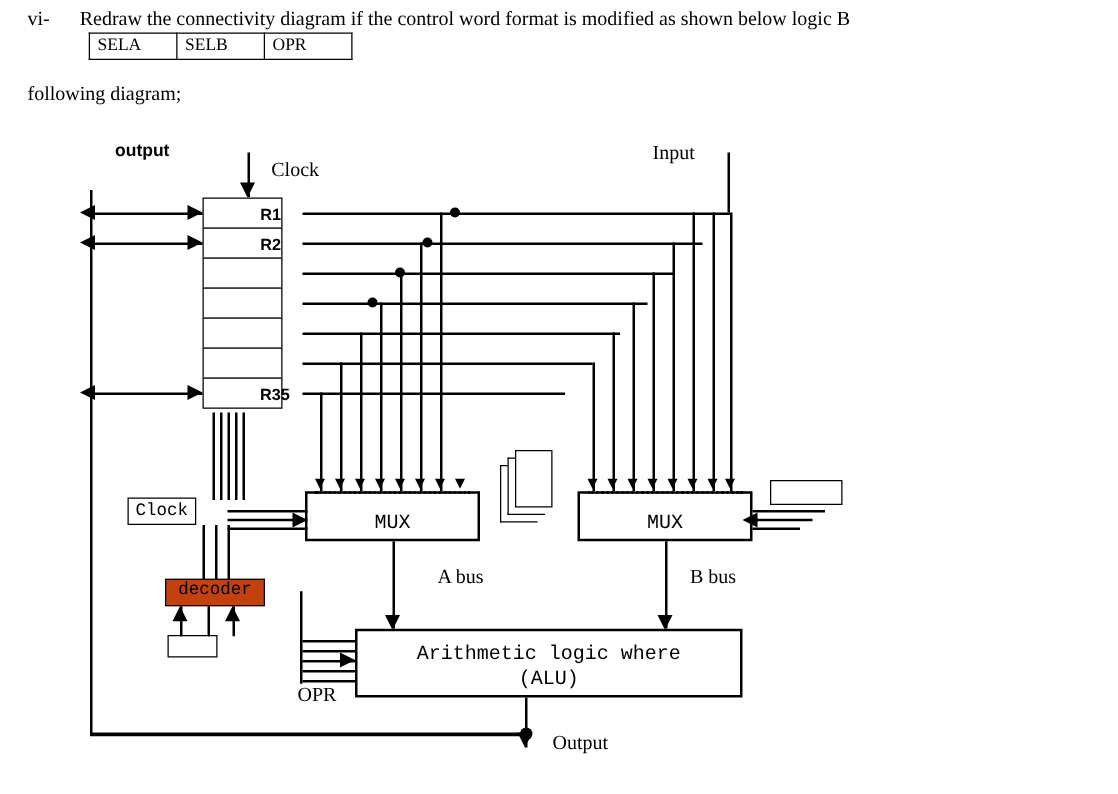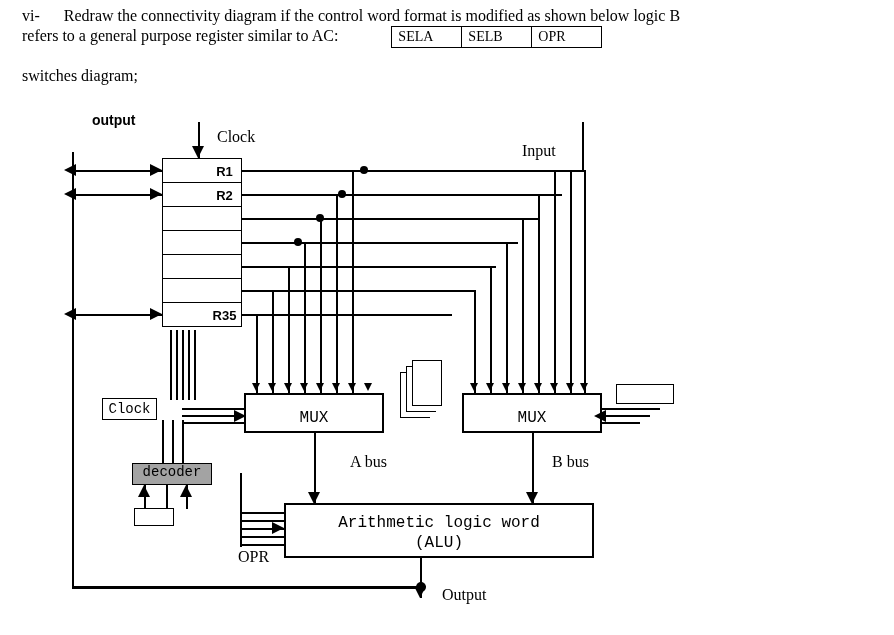--- a/index.html
+++ b/index.html
@@ -48,21 +48,21 @@
     white-space: pre;
   }
   .lbl-bold { font-weight: bold; font-family: Arial, sans-serif; font-size: 14px;}
   .reg-stack {
     position: absolute;
     left: 140px;
     top: 50px;
     width: 80px;
   }
   .reg {
-    width: 80px;
+    width: 64px;
     height: 25px;
     border: 1px solid #000;
     text-align: center;
     line-height: 25px;
     font-family: Arial, sans-serif;
     font-size: 13px;
     font-weight: bold;
     margin-bottom: -1px;
     background: #fff;
     padding-left: 45px;
@@ -104,21 +104,21 @@
   .dec {
     position: absolute;
     left: 110px;
     top: 355px;
     width: 80px;
     height: 22px;
     border: 1px solid #000;
     text-align: center;
     font-family: "Courier New", monospace;
     font-size: 14px;
-    background: #a3a3a3;
+    background: #c2410c;
   }
   .small-box {
     position: absolute;
     border: 1px solid #000;
     background: #fff;
   }
   .load-box {
     position: absolute;
     left: 80px;
     top: 290px;
@@ -172,41 +172,40 @@
   .vline { position: absolute; width: 2px; background: #000; }
   .thickline { height: 3px; }
 </style>
 </head>
 <body>
 
 <div class="question-text">
   <span>vi-</span>
   &nbsp;&nbsp;&nbsp;&nbsp;
   <span>Redraw the connectivity diagram if the control word format is modified as shown below logic B</span><br>
-  <span>refers to a general purpose register similar to AC:</span>
   <span style="position:relative; display:inline-block; width:260px; vertical-align:top;">
     <table class="ctrl-table">
       <tbody>
           <tr>
         <td>SELA</td>
         <td>SELB</td>
         <td>OPR</td>
       </tr>
     </tbody>
       </table>
   </span><br>
   <br>
-  <span>switches diagram;</span>
+  <span>following diagram;</span>
 </div>
 
 <div class="diagram">
 
   <div class="lbl lbl-bold" style="left:70px; top:4px;">output</div>
   <div class="lbl" style="left:195px; top:20px;">Clock</div>
-  <div class="lbl" style="left:500px; top:34px;">Input</div>
+  <div class="lbl" style="left:500px; top:6px;">Input</div>
 
   <div class="vline" style="left:176px; top:14px; height:36px;"></div>
   <div class="arrow-down" style="left:170px; top:38px;"></div>
 
   <div class="vline" style="left:560px; top:14px; height:48px;"></div>
 
   <div class="reg-stack">
     <div class="reg">R1</div>
     <div class="reg">R2</div>
     <div class="reg reg-blank"></div>
@@ -324,21 +323,21 @@
 
   <div class="vline" style="left:292px; top:325px; height:70px;"></div>
   <div class="arrow-down" style="left:286px; top:384px;"></div>
   <div class="lbl" style="left:328px; top:345px;">A bus</div>
 
   <div class="vline" style="left:510px; top:325px; height:70px;"></div>
   <div class="arrow-down" style="left:504px; top:384px;"></div>
   <div class="lbl" style="left:530px; top:345px;">B bus</div>
 
   <div class="alu">
-    <span>Arithmetic logic word</span><br>
+    <span>Arithmetic logic where</span><br>
     <span>(ALU)</span>
   </div>
 
   <div class="lbl" style="left:216px; top:440px;">OPR</div>
   <div class="hline" style="left:220px; top:404px; width:42px;"></div>
   <div class="hline" style="left:220px; top:412px; width:42px;"></div>
   <div class="hline" style="left:220px; top:420px; width:42px;"></div>
   <div class="hline" style="left:220px; top:428px; width:42px;"></div>
   <div class="hline" style="left:220px; top:436px; width:42px;"></div>
   <div class="arrow-right" style="left:250px; top:414px;"></div>

